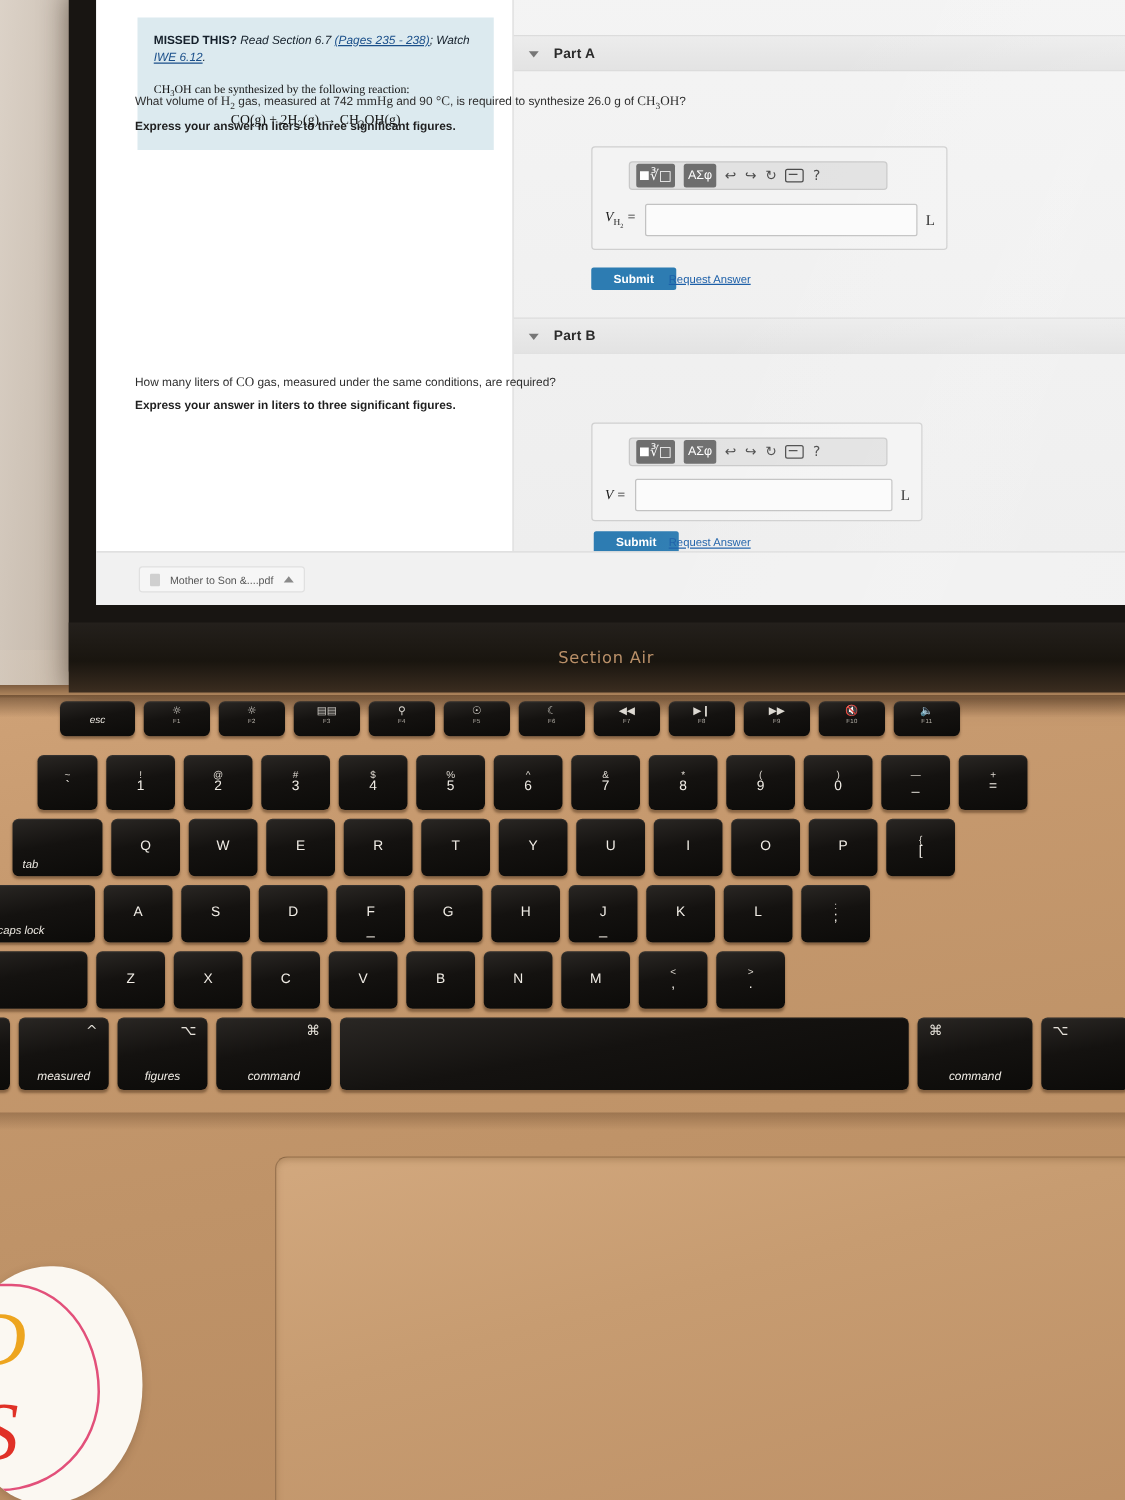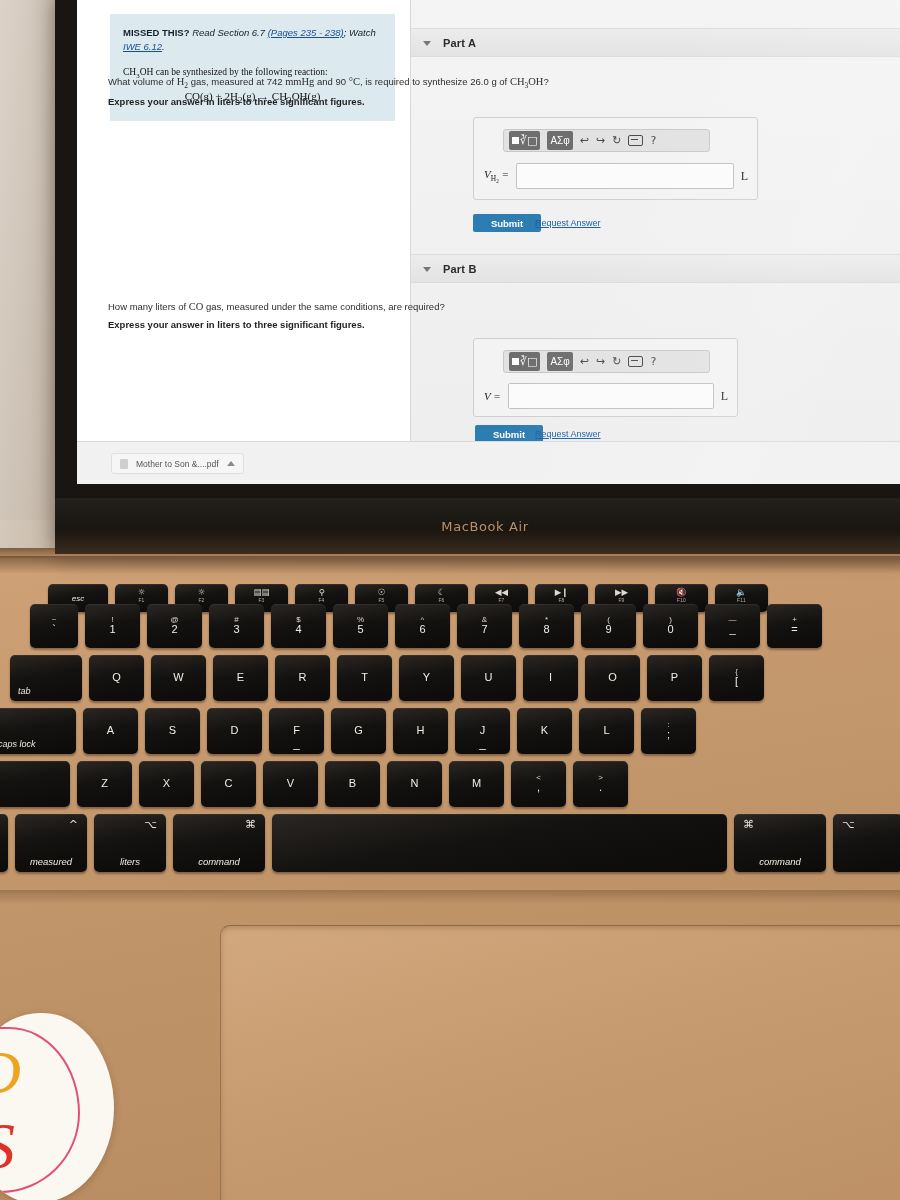--- a/index.html
+++ b/index.html
@@ -371,26 +371,26 @@
 
       </div>
     </div>
     <div class="glare"></div>
   </div>
 
   <div class="base-top-edge"></div>
   <div class="hinge-shadow"></div>
 
   <div class="bezel-bottom">
-    <span class="brand">MacBook Air</span>
+    <span class="brand">Section Air</span>
   </div>
 
   <div class="kb">
 
-    <div class="krow" style="left:78px;top:24px;gap:7px;height:28px;">
+    <div class="krow" style="left:78px;top:1px;gap:7px;height:28px;">
       <div class="key" style="width:60px;">
           <span class="wordlbl sm">esc</span>
         </div>
       <div class="key fn-key" style="width:53px;">
           <span class="glyph">☼</span>
           <span class="fnum">F1</span>
         </div>
       <div class="key fn-key" style="width:53px;">
           <span class="glyph">☼</span>
           <span class="fnum">F2</span>
@@ -601,21 +601,21 @@
     </div>
 
     <div class="krow" style="left:-14px;top:254px;gap:7px;height:58px;">
       <div class="key lbl-bl" style="width:52px;"></div>
       <div class="key mod" style="width:72px;">
         <span class="modsym">^</span>
           <span class="modname">measured</span>
       </div>
       <div class="key mod" style="width:72px;">
         <span class="modsym">⌥</span>
-          <span class="modname">liters</span>
+          <span class="modname">figures</span>
       </div>
       <div class="key mod" style="width:92px;">
         <span class="modsym">⌘</span>
           <span class="modname">command</span>
       </div>
       <div class="key" style="width:455px;"></div>
       <div class="key mod" style="width:92px;">
         <span class="modsym" style="left:9px;right:auto;">⌘</span>
           <span class="modname">command</span>
       </div>

